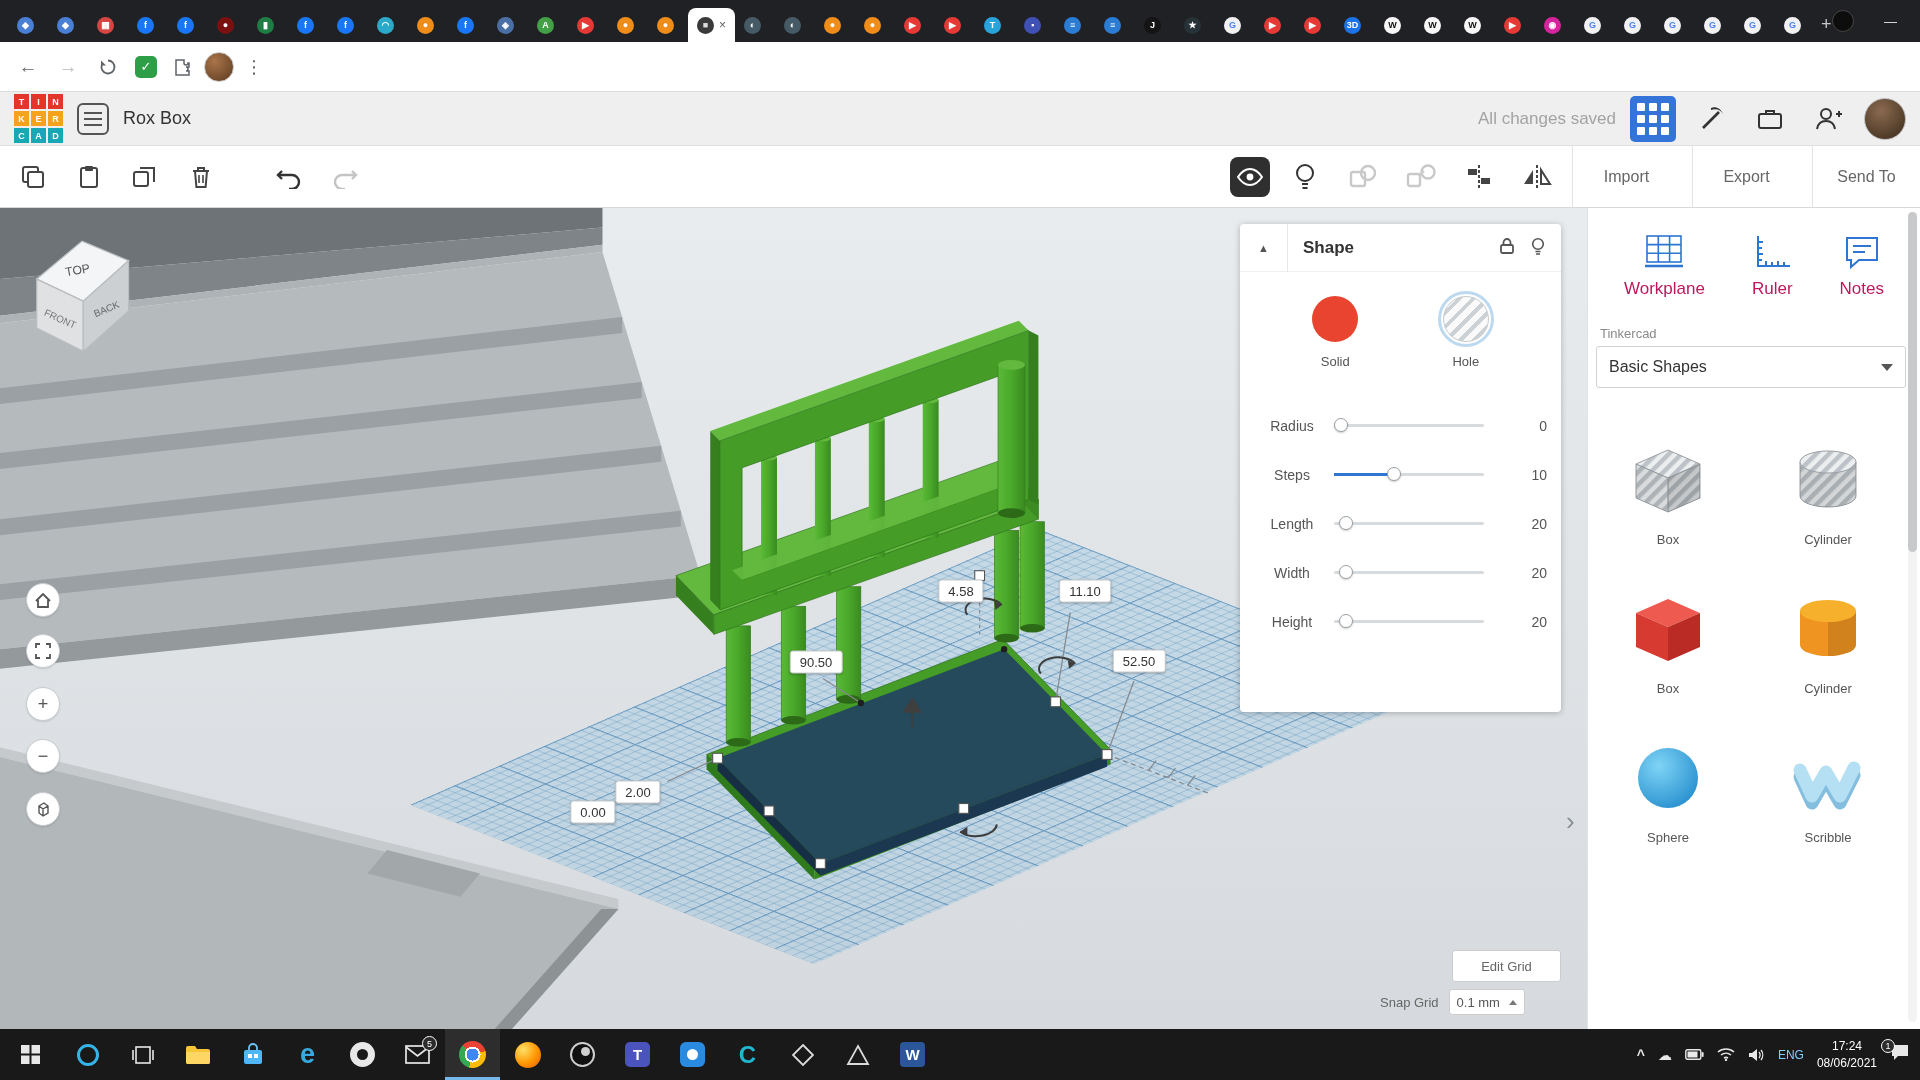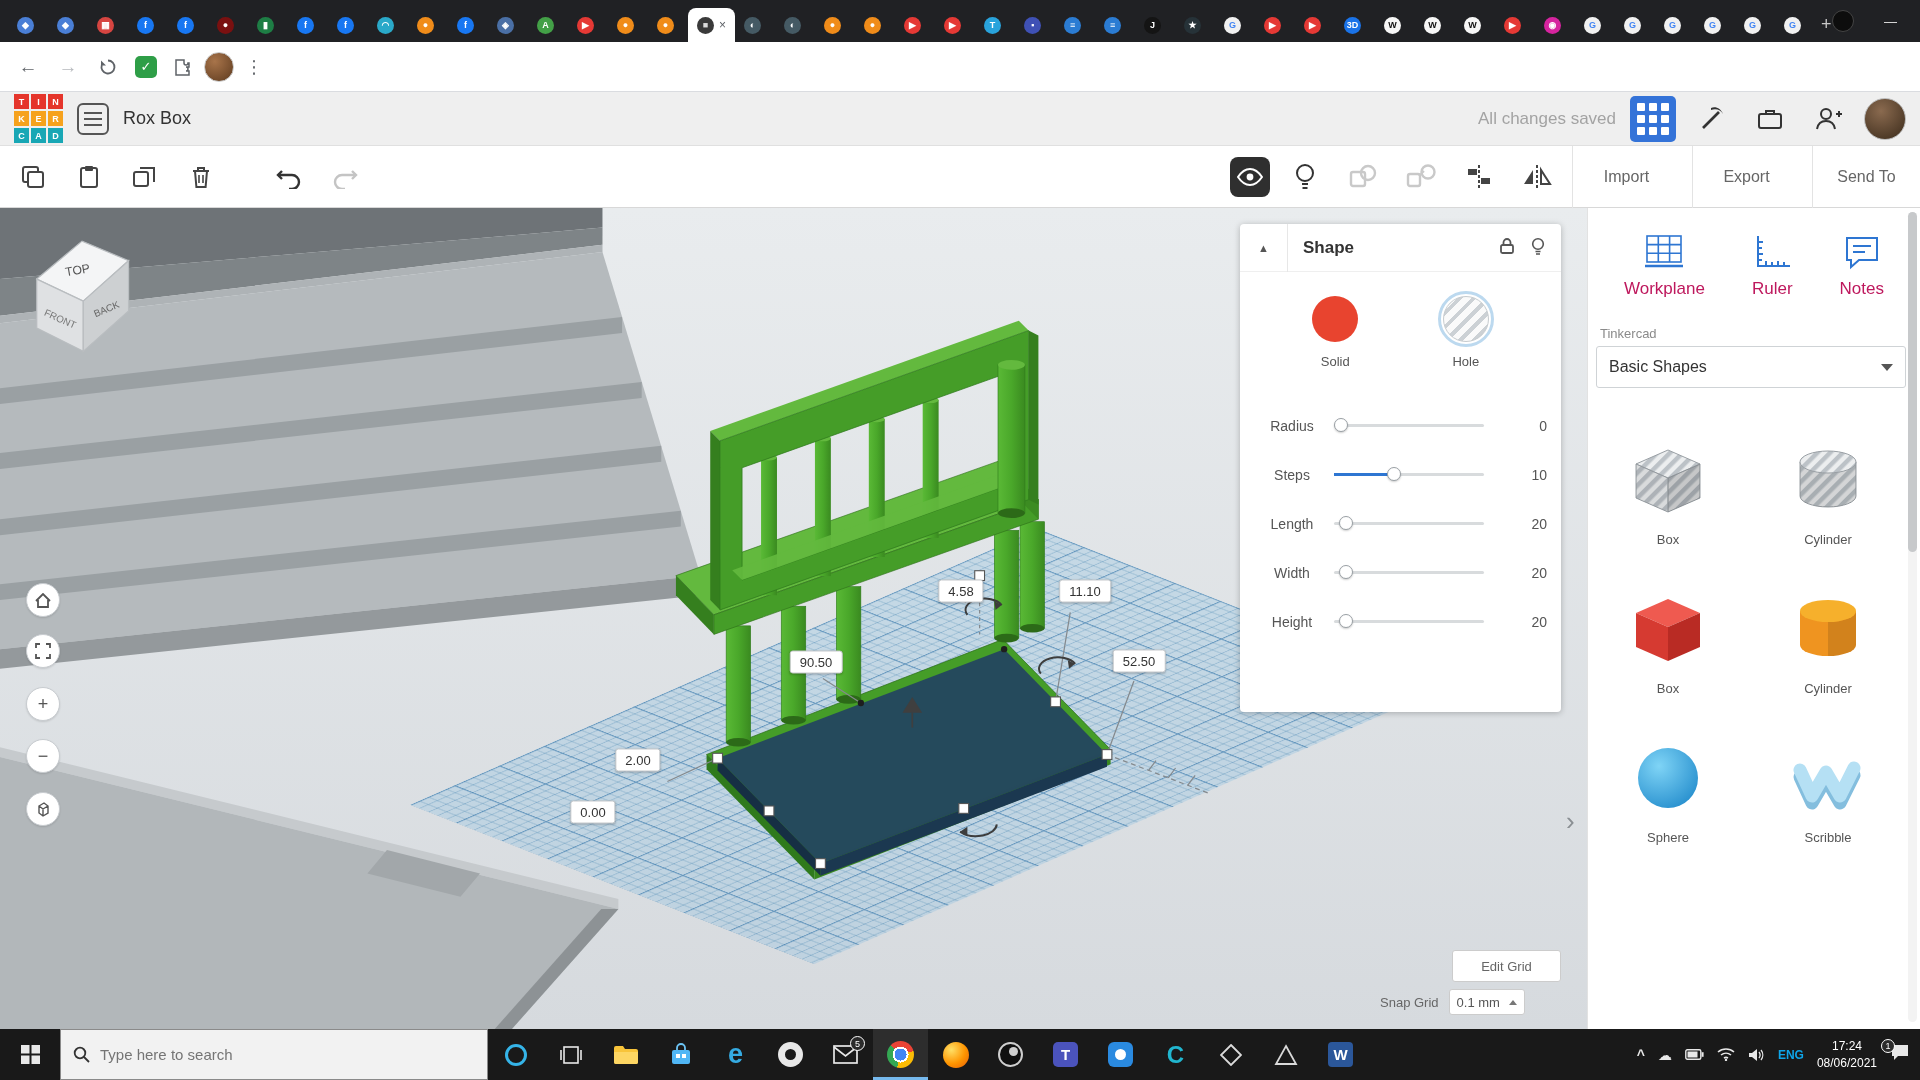--- a/index.html
+++ b/index.html
@@ -103,21 +103,21 @@
   .startbtn { width:60px; height:51px; display:flex; align-items:center; justify-content:center; cursor:pointer; }
   .searchbox { width:428px; height:51px; background:#f2f2f2; border:1px solid #8a8a8a; display:flex; align-items:center; gap:10px; padding:0 12px; }
   .searchbox input { border:none; outline:none; background:transparent; font-size:15px; color:#444; width:340px; font-family:"Liberation Sans",sans-serif; }
   .tslot { width:55px; height:51px; display:flex; align-items:center; justify-content:center; position:relative; cursor:pointer; }
   .tslot.active { background:rgba(255,255,255,.09); box-shadow:inset 0 -3px 0 #76b9ed; }
   .badge { position:absolute; right:8px; top:7px; min-width:15px; height:15px; border-radius:8px; background:#2b2b2b; border:1px solid #fff; color:#fff; font-size:9px; display:flex; align-items:center; justify-content:center; padding:0 2px; }
   .chrome-ball { width:27px; height:27px; border-radius:50%; background:radial-gradient(circle, #4285f4 0 6px, #fff 6px 8px, rgba(0,0,0,0) 8px), conic-gradient(from -45deg, #ea4335 0 120deg, #fbbc05 120deg 240deg, #34a853 240deg 360deg); }
   .ff-ball { width:26px; height:26px; border-radius:50%; background:radial-gradient(circle at 32% 30%, #ffe066, #ff9500 55%, #e55b0a); }
   .tray { margin-left:auto; display:flex; align-items:center; gap:13px; padding-right:10px; }
   .trayico { color:#e8e8e8; font-size:14px; display:flex; align-items:center; justify-content:center; cursor:pointer; }
-  .lang { color:#0ea5e9; font-size:12px; cursor:pointer;font-weight:bold; }
+  .lang { color:#7dd3fc; font-size:12px; cursor:pointer; }
   .clock { color:#fff; font-size:12px; text-align:center; line-height:1.35; cursor:pointer; }
   .notif { position:relative; cursor:pointer; }
   .notif .nbadge { position:absolute; left:-9px; top:-4px; width:14px; height:14px; border-radius:50%; background:#2b2b2b; border:1px solid #fff; color:#fff; font-size:9px; display:flex; align-items:center; justify-content:center; }
 </style>
 </head>
 <body>
 
 <div class="screen">
 
   <div class="tabstrip">
@@ -677,21 +677,21 @@
     <div class="vbtn" style="top:584px">
       <svg width="17" height="17" viewBox="0 0 17 17">
           <path d="M4 5l5-3 4 3v7l-5 3-4-3z M4 5l4 3 5-3 M8 8v7" fill="none" stroke="#555" stroke-width="1.4"></path>
         </svg>
     </div>
 
     <div class="dim" style="left:961px; top:383px">4.58</div>
     <div class="dim" style="left:1085px; top:383px">11.10</div>
     <div class="dim" style="left:816px; top:454px">90.50</div>
     <div class="dim" style="left:1139px; top:453px">52.50</div>
-    <div class="dim" style="left:638px; top:552px">2.00</div>
+    <div class="dim" style="left:638px; top:584px">2.00</div>
     <div class="dim" style="left:593px; top:604px">0.00</div>
 
     <div class="editgrid">Edit Grid</div>
     <div class="snaprow">
       <span class="snaplabel">Snap Grid</span>
       <span class="snapbox">
           <span>0.1 mm</span>
           <span class="tri-up"></span>
         </span>
     </div>
@@ -880,27 +880,20 @@
 
   <div class="taskbar">
     <div class="startbtn">
       <svg width="19" height="19" viewBox="0 0 19 19">
           <rect x="0" y="0" width="8.5" height="8.5" fill="#e8e8e8"></rect>
           <rect x="10.5" y="0" width="8.5" height="8.5" fill="#e8e8e8"></rect>
           <rect x="0" y="10.5" width="8.5" height="8.5" fill="#e8e8e8"></rect>
           <rect x="10.5" y="10.5" width="8.5" height="8.5" fill="#e8e8e8"></rect>
         </svg>
     </div>
-    <div class="searchbox">
-      <svg width="17" height="17" viewBox="0 0 17 17">
-          <circle cx="7" cy="7" r="5.3" fill="none" stroke="#333" stroke-width="1.8"></circle>
-          <line x1="11" y1="11" x2="16" y2="16" stroke="#333" stroke-width="1.8"></line>
-        </svg>
-      <input placeholder="Type here to search" style="">
-    </div>
     <span class="tslot">
         <span style="width:22px;height:22px;border-radius:50%;border:3px solid #35b4e8"></span>
       </span>
     <span class="tslot">
       <svg width="24" height="20" viewBox="0 0 24 20">
           <rect x="5" y="2" width="14" height="16" fill="none" stroke="#e8e8e8" stroke-width="1.6"></rect>
           <path d="M2 5v10M22 5v10" stroke="#e8e8e8" stroke-width="1.6"></path>
         </svg>
     </span>
     <span class="tslot">

